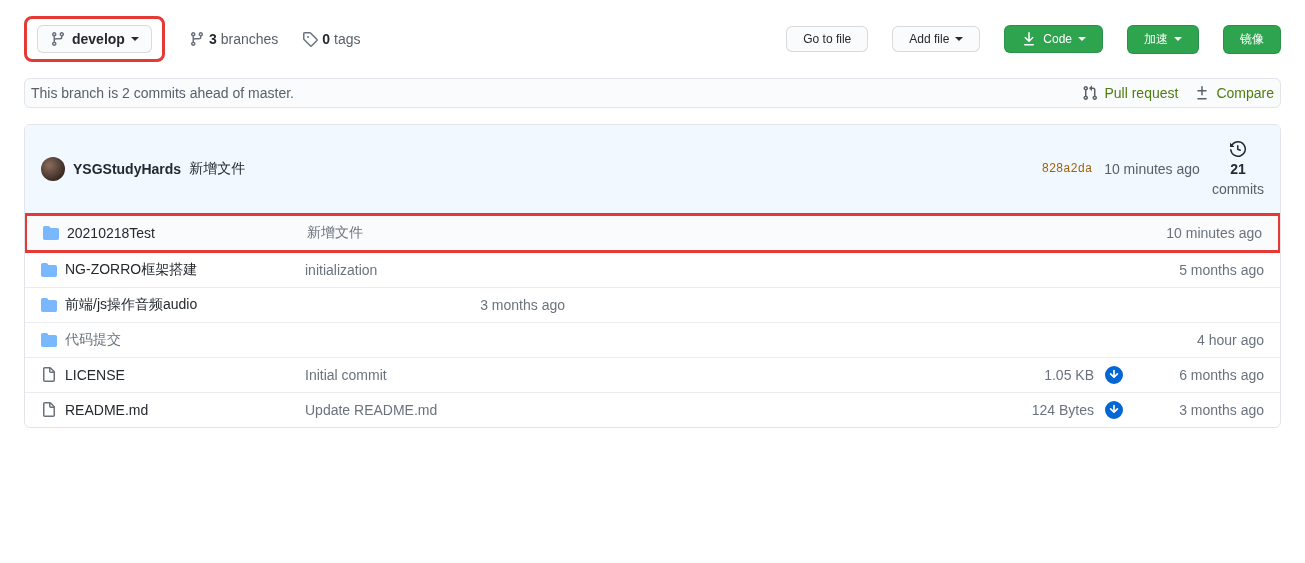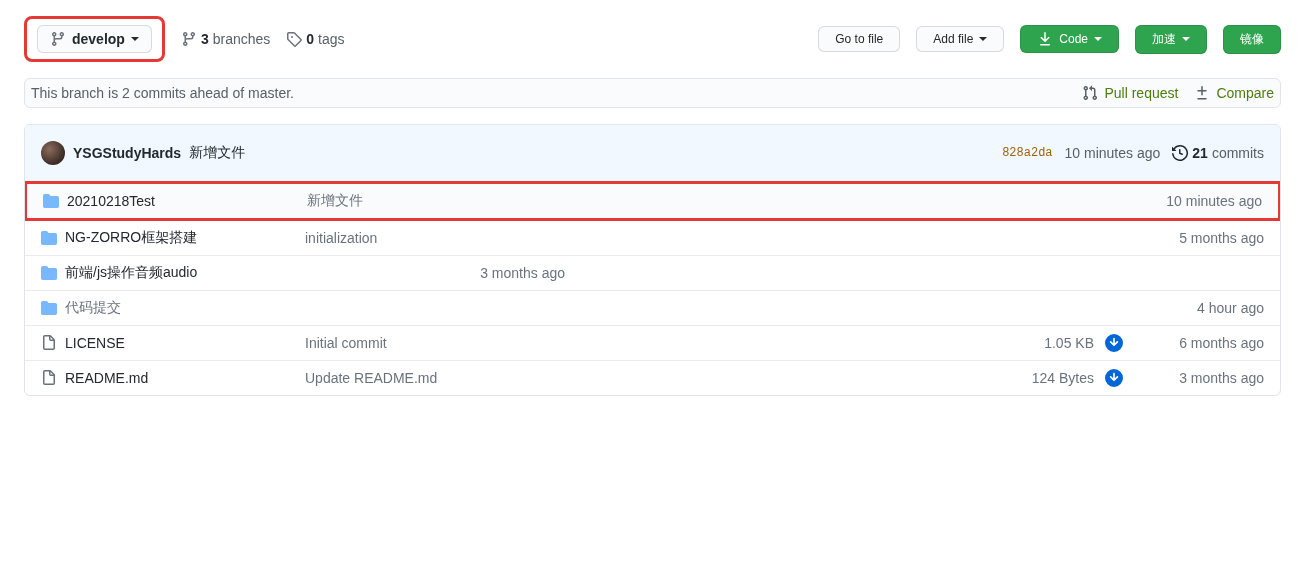--- a/index.html
+++ b/index.html
@@ -6,21 +6,21 @@
   body {
     font-family: -apple-system, BlinkMacSystemFont, "Segoe UI", Helvetica, Arial, sans-serif;
     font-size: 14px;
     color: #24292e;
     background: #fff;
     padding: 16px 24px;
   }
   .toolbar {
     display: flex;
     align-items: center;
-    gap: 16px;
+    gap: 24px;
     margin-bottom: 16px;
     position: relative;
   }
   .btn {
     display: inline-flex;
     align-items: center;
     gap: 6px;
     padding: 5px 16px;
     font-size: 12px;
     font-weight: 500;
@@ -118,20 +118,21 @@
     display: flex;
     align-items: center;
     gap: 12px;
     color: #586069;
   }
   .commits-count {
     display: inline-flex;
     align-items: center;
     gap: 4px;
     cursor: pointer;
+    flex-direction: column;
   }
   .commits-count strong { color: #24292e; }
   .file-row {
     display: flex;
     align-items: center;
     padding: 8px 16px;
     border-bottom: 1px solid #eaecef;
     font-size: 14px;
   }
   .file-row:last-child { border-bottom: none; }

